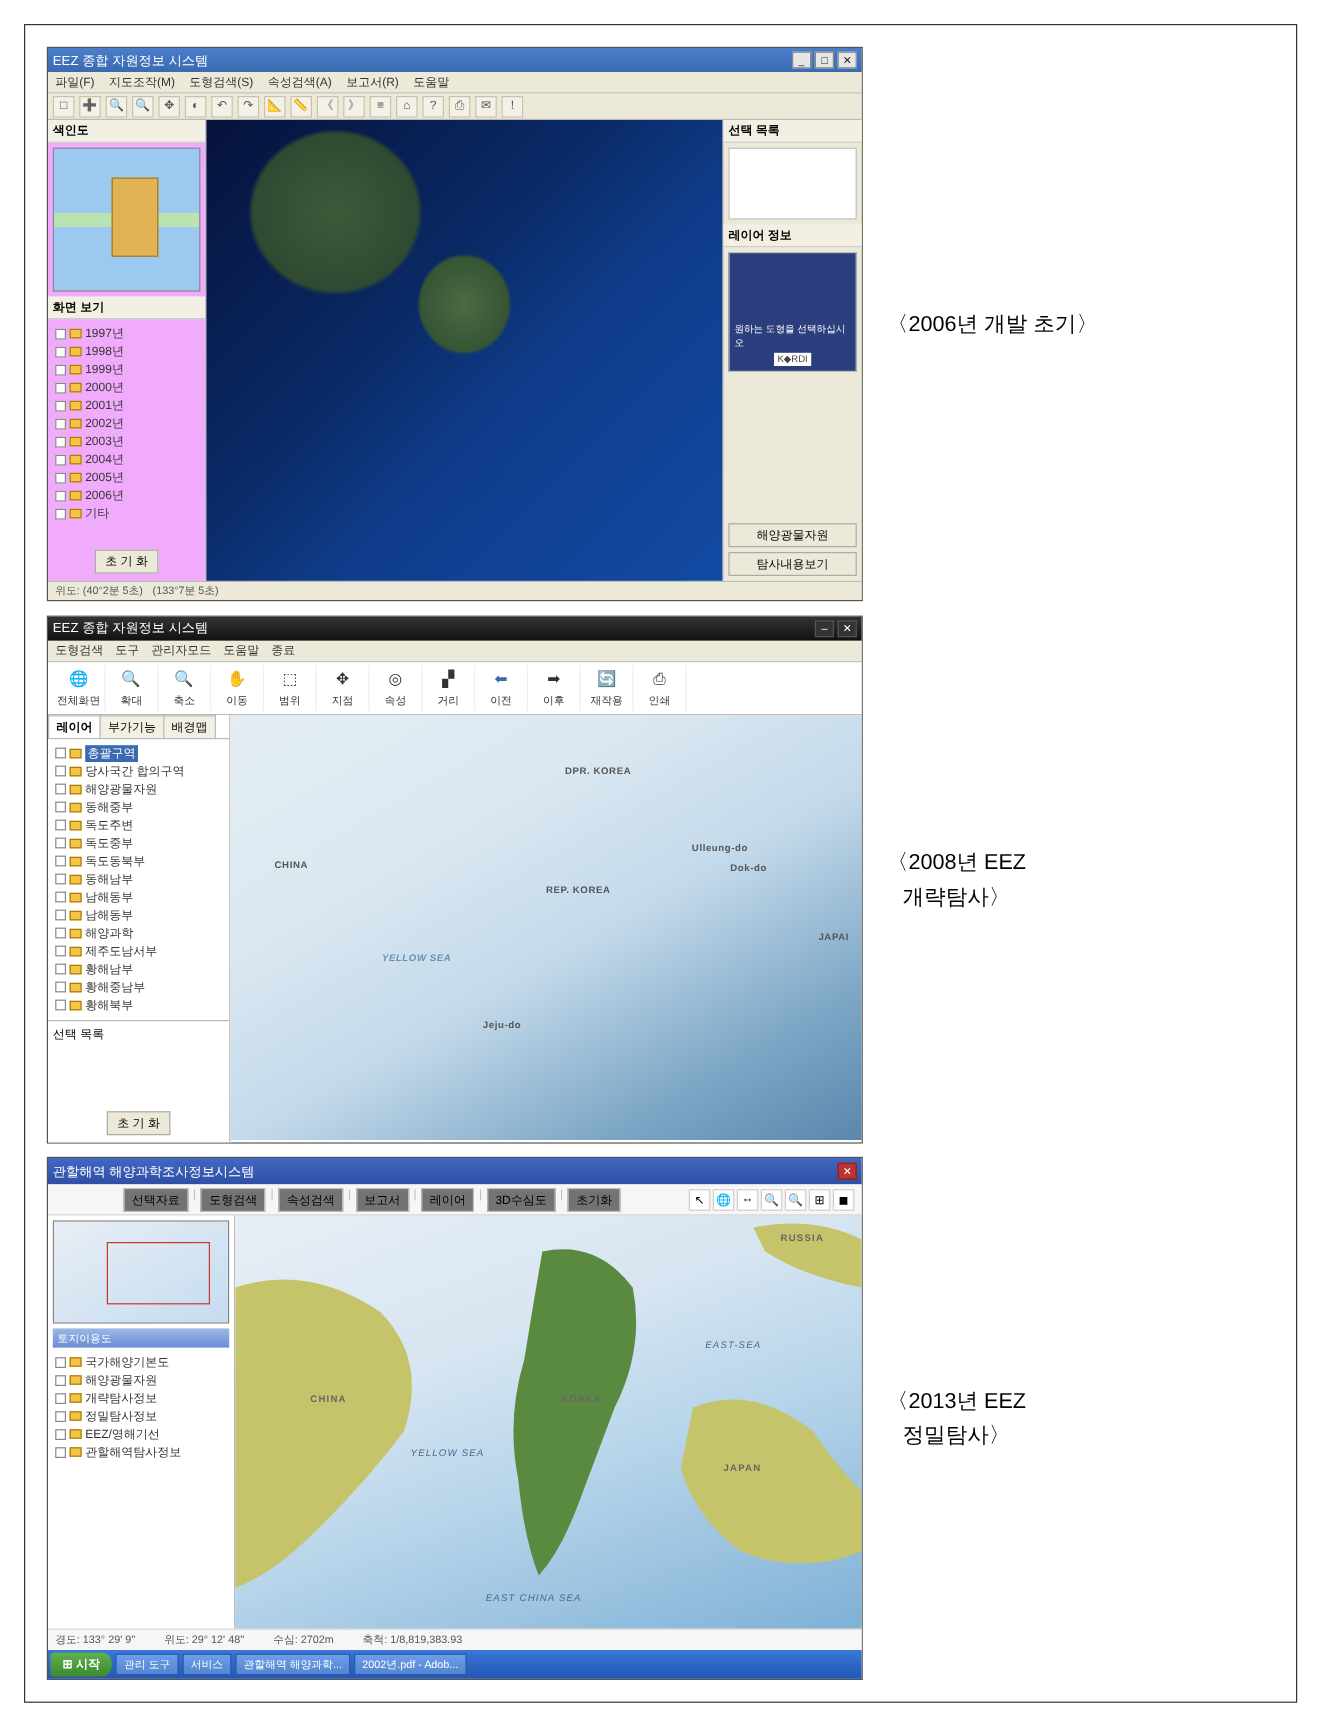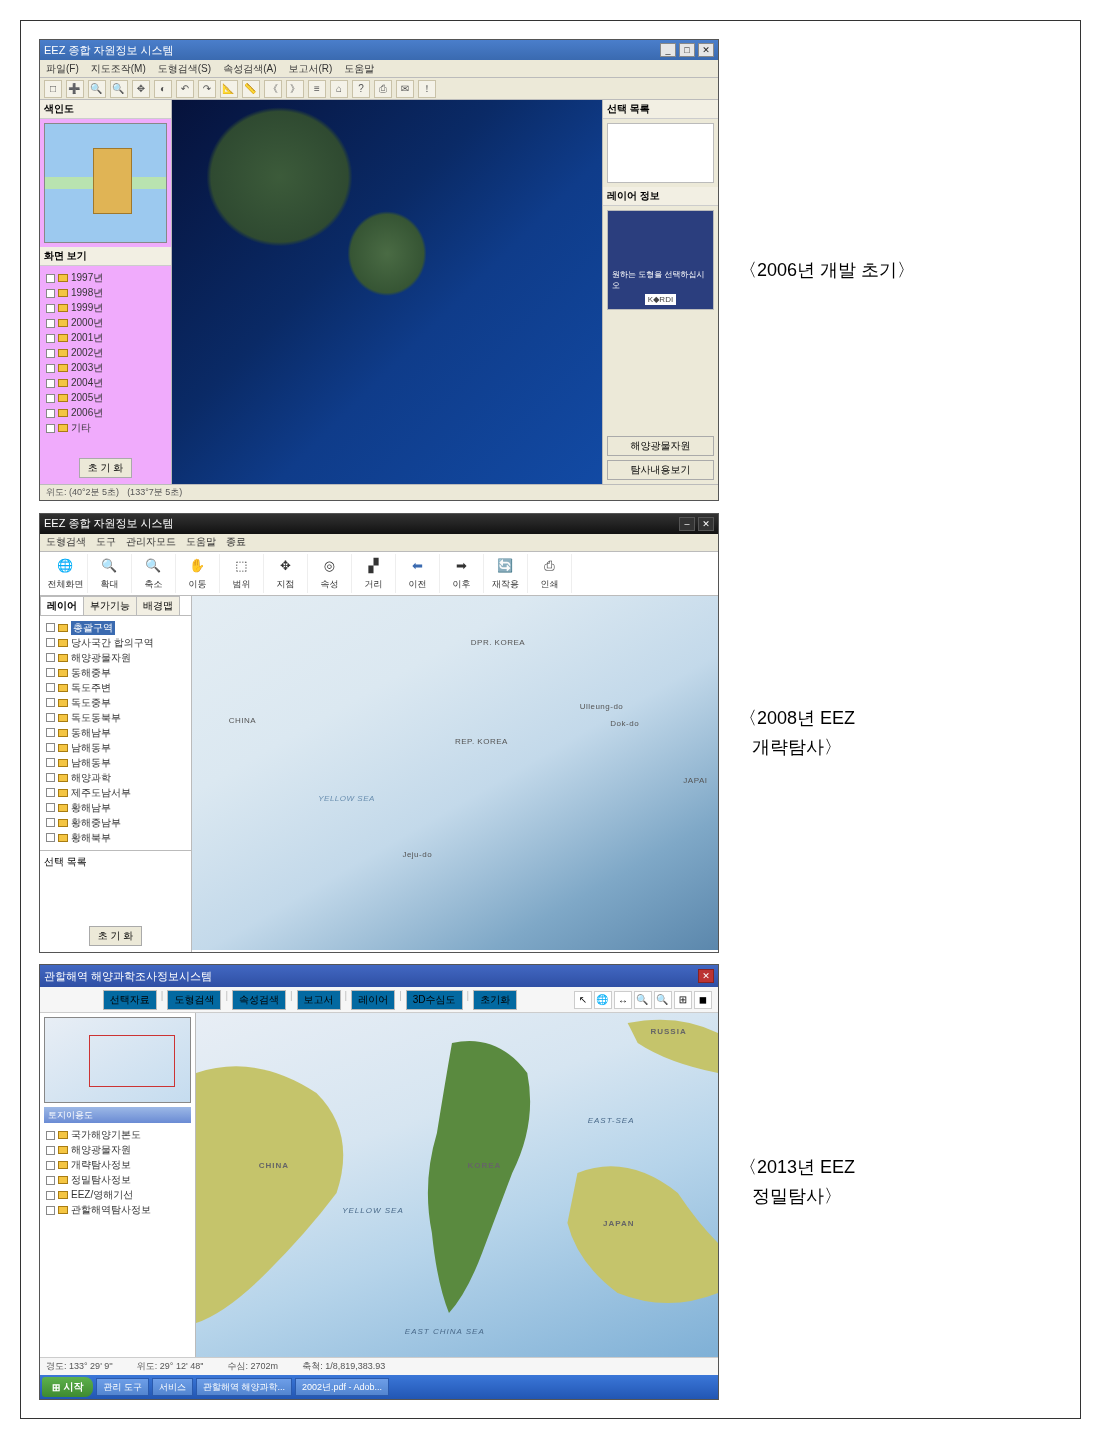--- a/index.html
+++ b/index.html
@@ -214,35 +214,35 @@
   .app2 .sel-list {
     height: 70px; border-top:1px solid #bbb; font-size:10px; padding:4px;
   }
   .app2 .bottom-btn { padding:6px; display:flex; justify-content:center; }
   .app2 .map2 {
     flex:1; height: 354px;
     background: linear-gradient(150deg, #e4edf3 0%, #dbe8f1 30%, #c3d9ea 55%, #7fa8c7 80%, #5b87ac 100%);
     position:relative;
   }
   .app2 .map2 .label {
-    position:absolute; font-size:8px; color:#555; font-weight:normal;
+    position:absolute; font-size:8px; color:#555; font-weight:bold;
     letter-spacing:0.5px;
   }
 
   
   .app3 { width: 680px; background: #fff; }
   .app3 .titlebar { background: linear-gradient(#4268c2, #2f4fa4); height:22px; }
   .app3 .upper-toolbar {
     height: 26px; background:#f6f6f6; border-bottom:1px solid #ccc;
     display:flex; align-items:center; justify-content:space-between;
     padding:0 6px; font-size:10px;
   }
   .app3 .upper-toolbar .mid-btns { display:flex; gap:4px; }
   .app3 .upper-toolbar .mid-btns .mbtn {
-    border:1px solid #bbb; padding:2px 6px; background:#0369a1;text-align:center;
+    border:1px solid #bbb; padding:2px 6px; background:#737373;text-align:center;
   }
   .app3 .upper-toolbar .right-tools { display:flex; gap:2px; }
   .app3 .upper-toolbar .right-tools .rt {
     width:18px; height:18px; border:1px solid #ccc; background:#fff;
     display:flex; align-items:center; justify-content:center; font-size:10px;
   }
   .app3 .body3 { display:flex; }
   .app3 .left3 {
     width:156px; background:#fff; border-right:1px solid #bbb;
     display:flex; flex-direction:column;

